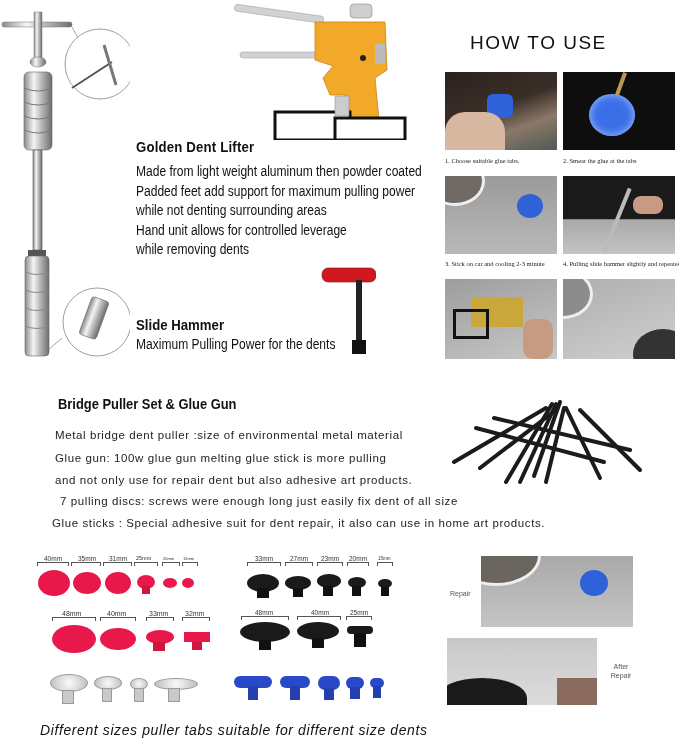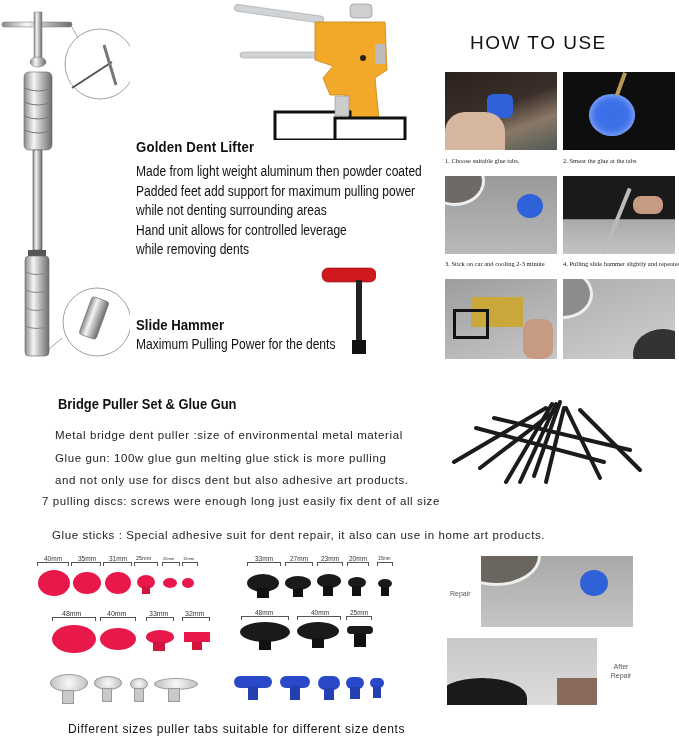--- a/index.html
+++ b/index.html
@@ -33,21 +33,21 @@
 
     .sticks { left: 450px; top: 398px; width: 200px; height: 90px; }
 
     
     .pad-label { position: absolute; font-size: 6.5px; color: #333; white-space: nowrap; }
     .bracket { position: absolute; border-top: 1px solid #555; border-left: 1px solid #555; border-right: 1px solid #555; height: 4px; }
 
     .rep-label { position: absolute; font-size: 7px; color: #555; text-align: center; line-height: 9px; }
     .photo { position: absolute; overflow: hidden; }
 
-    .bottom-cap { left: 68px; top: 722px; font-size: 12px; letter-spacing: 0.6px; white-space: nowrap; }
+    .bottom-cap { left: 40px; top: 722px; font-size: 14px; letter-spacing: 0.6px; white-space: nowrap; font-style: italic; }
   </style>
 </head>
 <body>
 
 <div class="abs hammer">
   <svg viewBox="0 0 130 370">
     <defs>
       <linearGradient id="chrome" x1="0" x2="1">
         <stop offset="0" stop-color="#8a8a8a"></stop>
         <stop offset="0.35" stop-color="#f5f5f5"></stop>
@@ -150,23 +150,23 @@
   <div style="position:absolute;left:78px;top:40px;width:30px;height:40px;border-radius:10px;background:#c79a82;"></div>
 </div>
 <div class="step" style="left:563px;top:279px;height:80px;background:linear-gradient(160deg,#aeaeae,#d0d0d0);">
   <div style="position:absolute;left:-30px;top:-10px;width:60px;height:50px;border-radius:50%;border:3px solid #eee;background:#8c8c8c;"></div>
   <div style="position:absolute;left:70px;top:50px;width:60px;height:50px;border-radius:50%;background:#333;"></div>
 </div>
 
 <div class="abs bp-title cond">Bridge Puller Set &amp; Glue Gun</div>
 <div class="bp-line" style="left:55px;top:429px;">Metal bridge dent puller :size of environmental metal material</div>
 <div class="bp-line" style="left:55px;top:452px;">Glue gun: 100w glue gun melting glue stick is more pulling</div>
-<div class="bp-line" style="left:55px;top:474px;">and not only use for discs dent but also adhesive art products.</div>
-<div class="bp-line" style="left:42px;top:495px;">7 pulling discs: screws were enough long just easily fix dent of all size</div>
-<div class="bp-line" style="left:52px;top:517px;margin-top:12px;">Glue sticks : Special adhesive suit for dent repair, it also can use in home art products.</div>
+<div class="bp-line" style="left:55px;top:474px;">and not only use for repair dent but also adhesive art products.</div>
+<div class="bp-line" style="left:60px;top:495px;">7 pulling discs: screws were enough long just easily fix dent of all size</div>
+<div class="bp-line" style="left:52px;top:517px;">Glue sticks : Special adhesive suit for dent repair, it also can use in home art products.</div>
 
 <div class="abs sticks">
   <svg width="200" height="90" viewBox="0 0 200 90">
     <g stroke="#1b1b1b" stroke-width="4" stroke-linecap="round">
       <line x1="4" y1="64" x2="96" y2="10"></line>
       <line x1="30" y1="70" x2="106" y2="12"></line>
       <line x1="56" y1="84" x2="102" y2="6"></line>
       <line x1="70" y1="84" x2="106" y2="6"></line>
       <line x1="84" y1="78" x2="110" y2="4"></line>
       <line x1="96" y1="84" x2="114" y2="10"></line>

